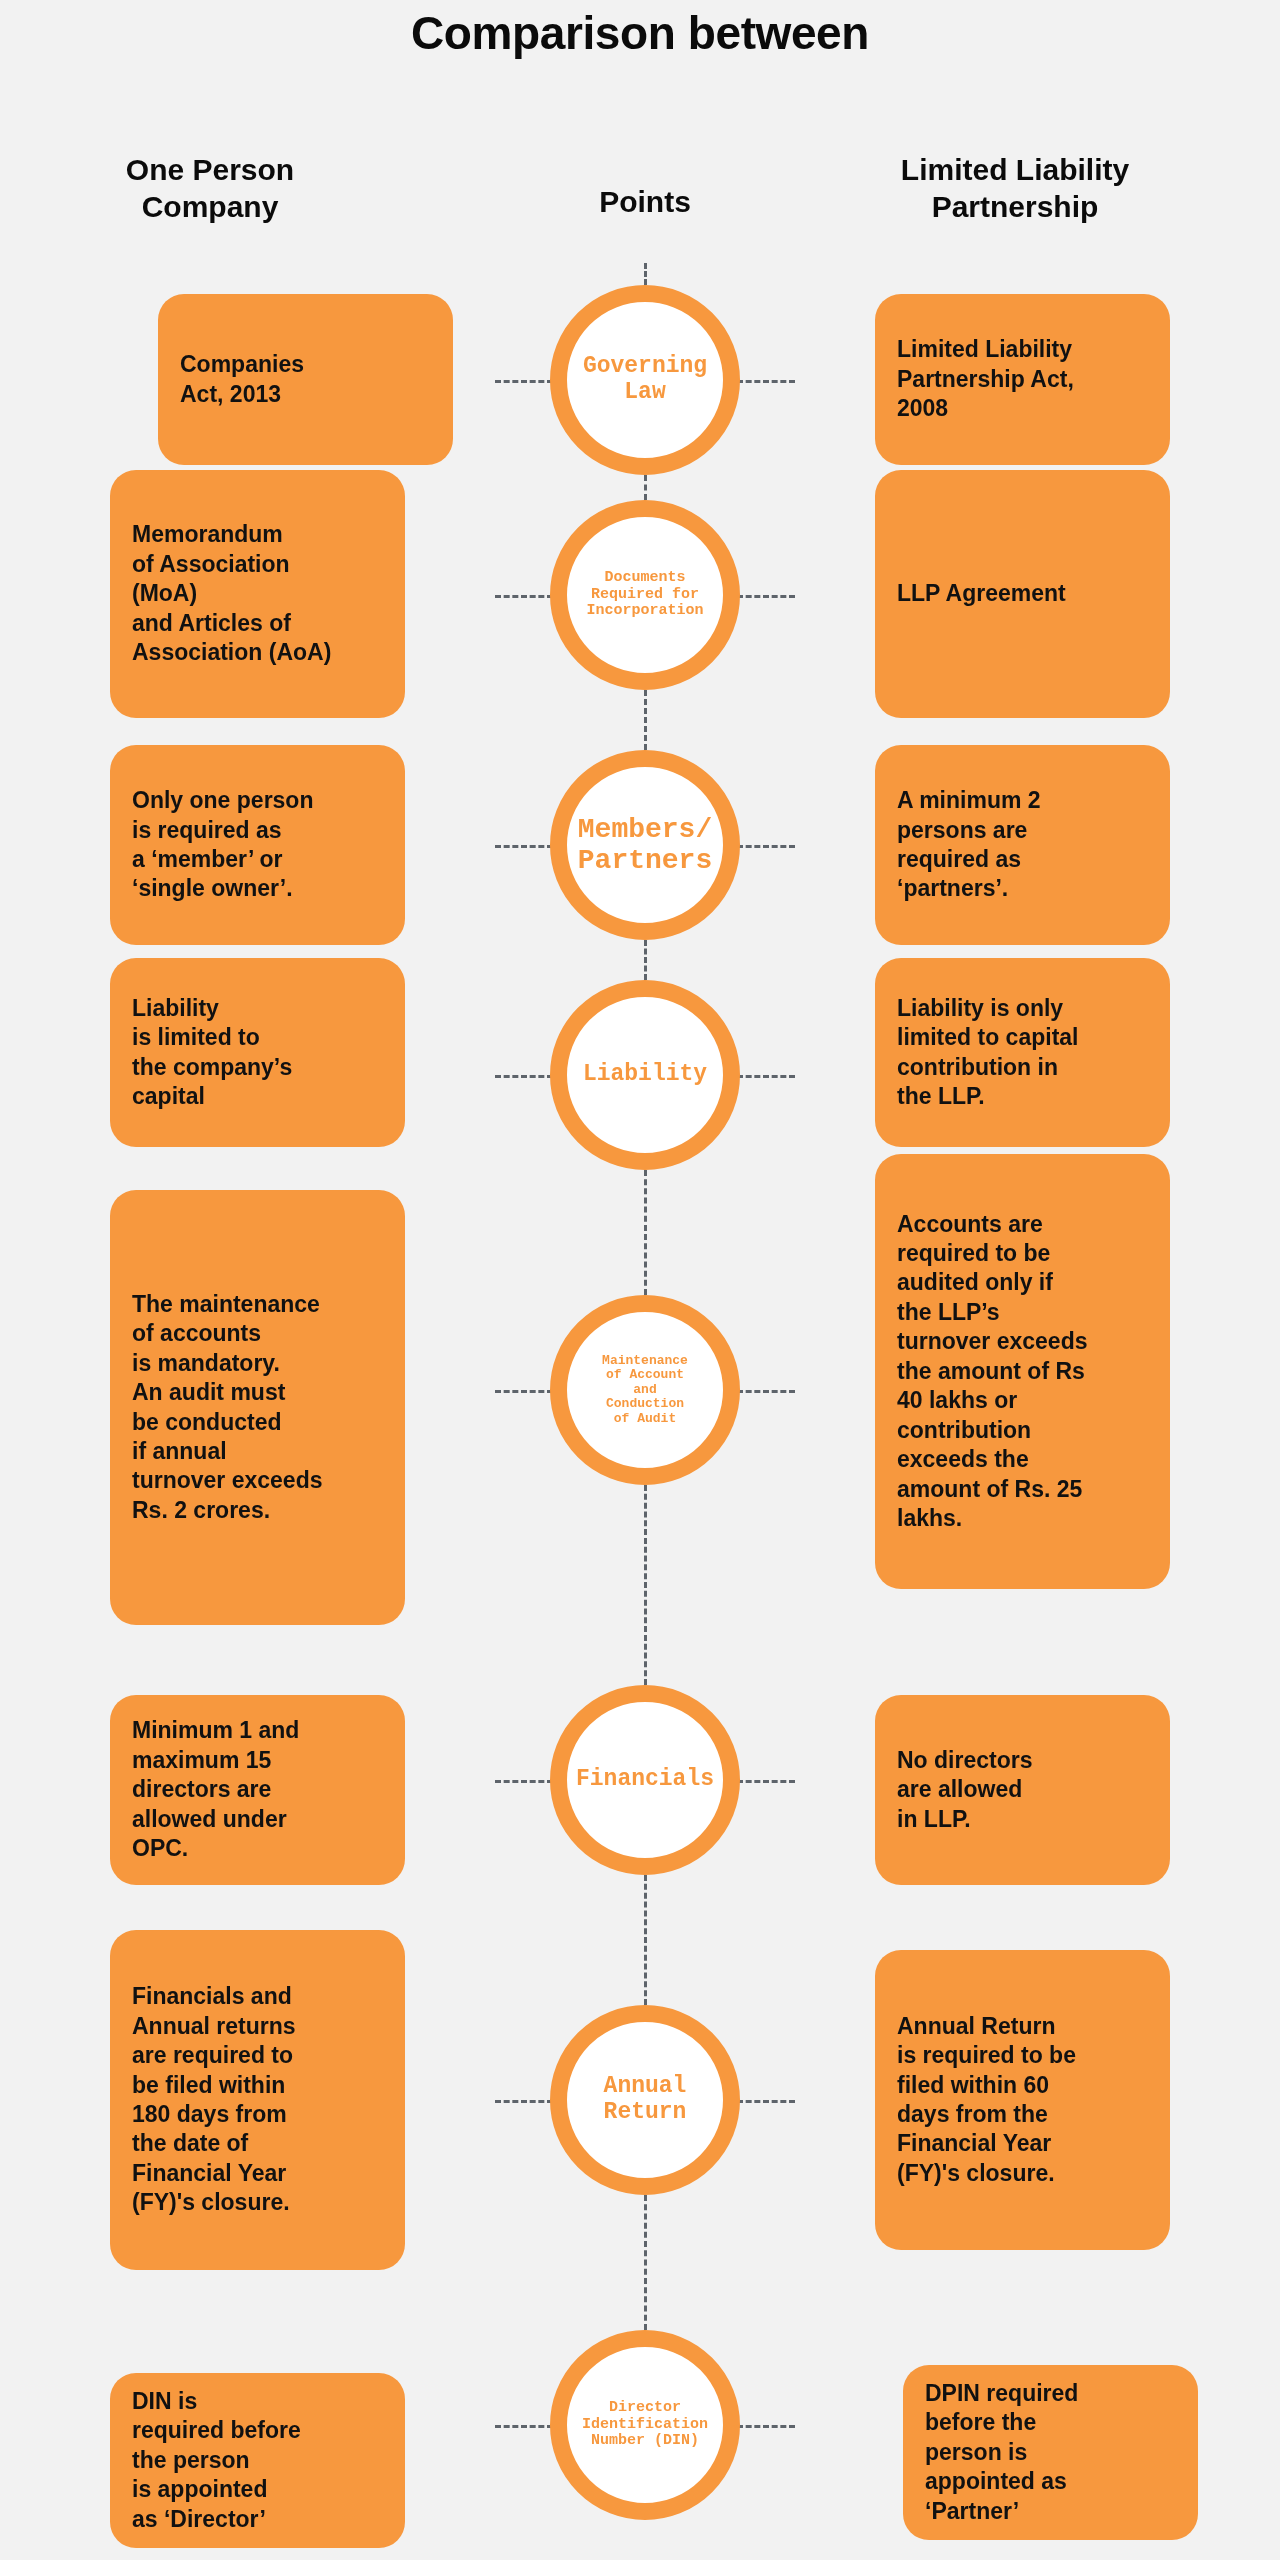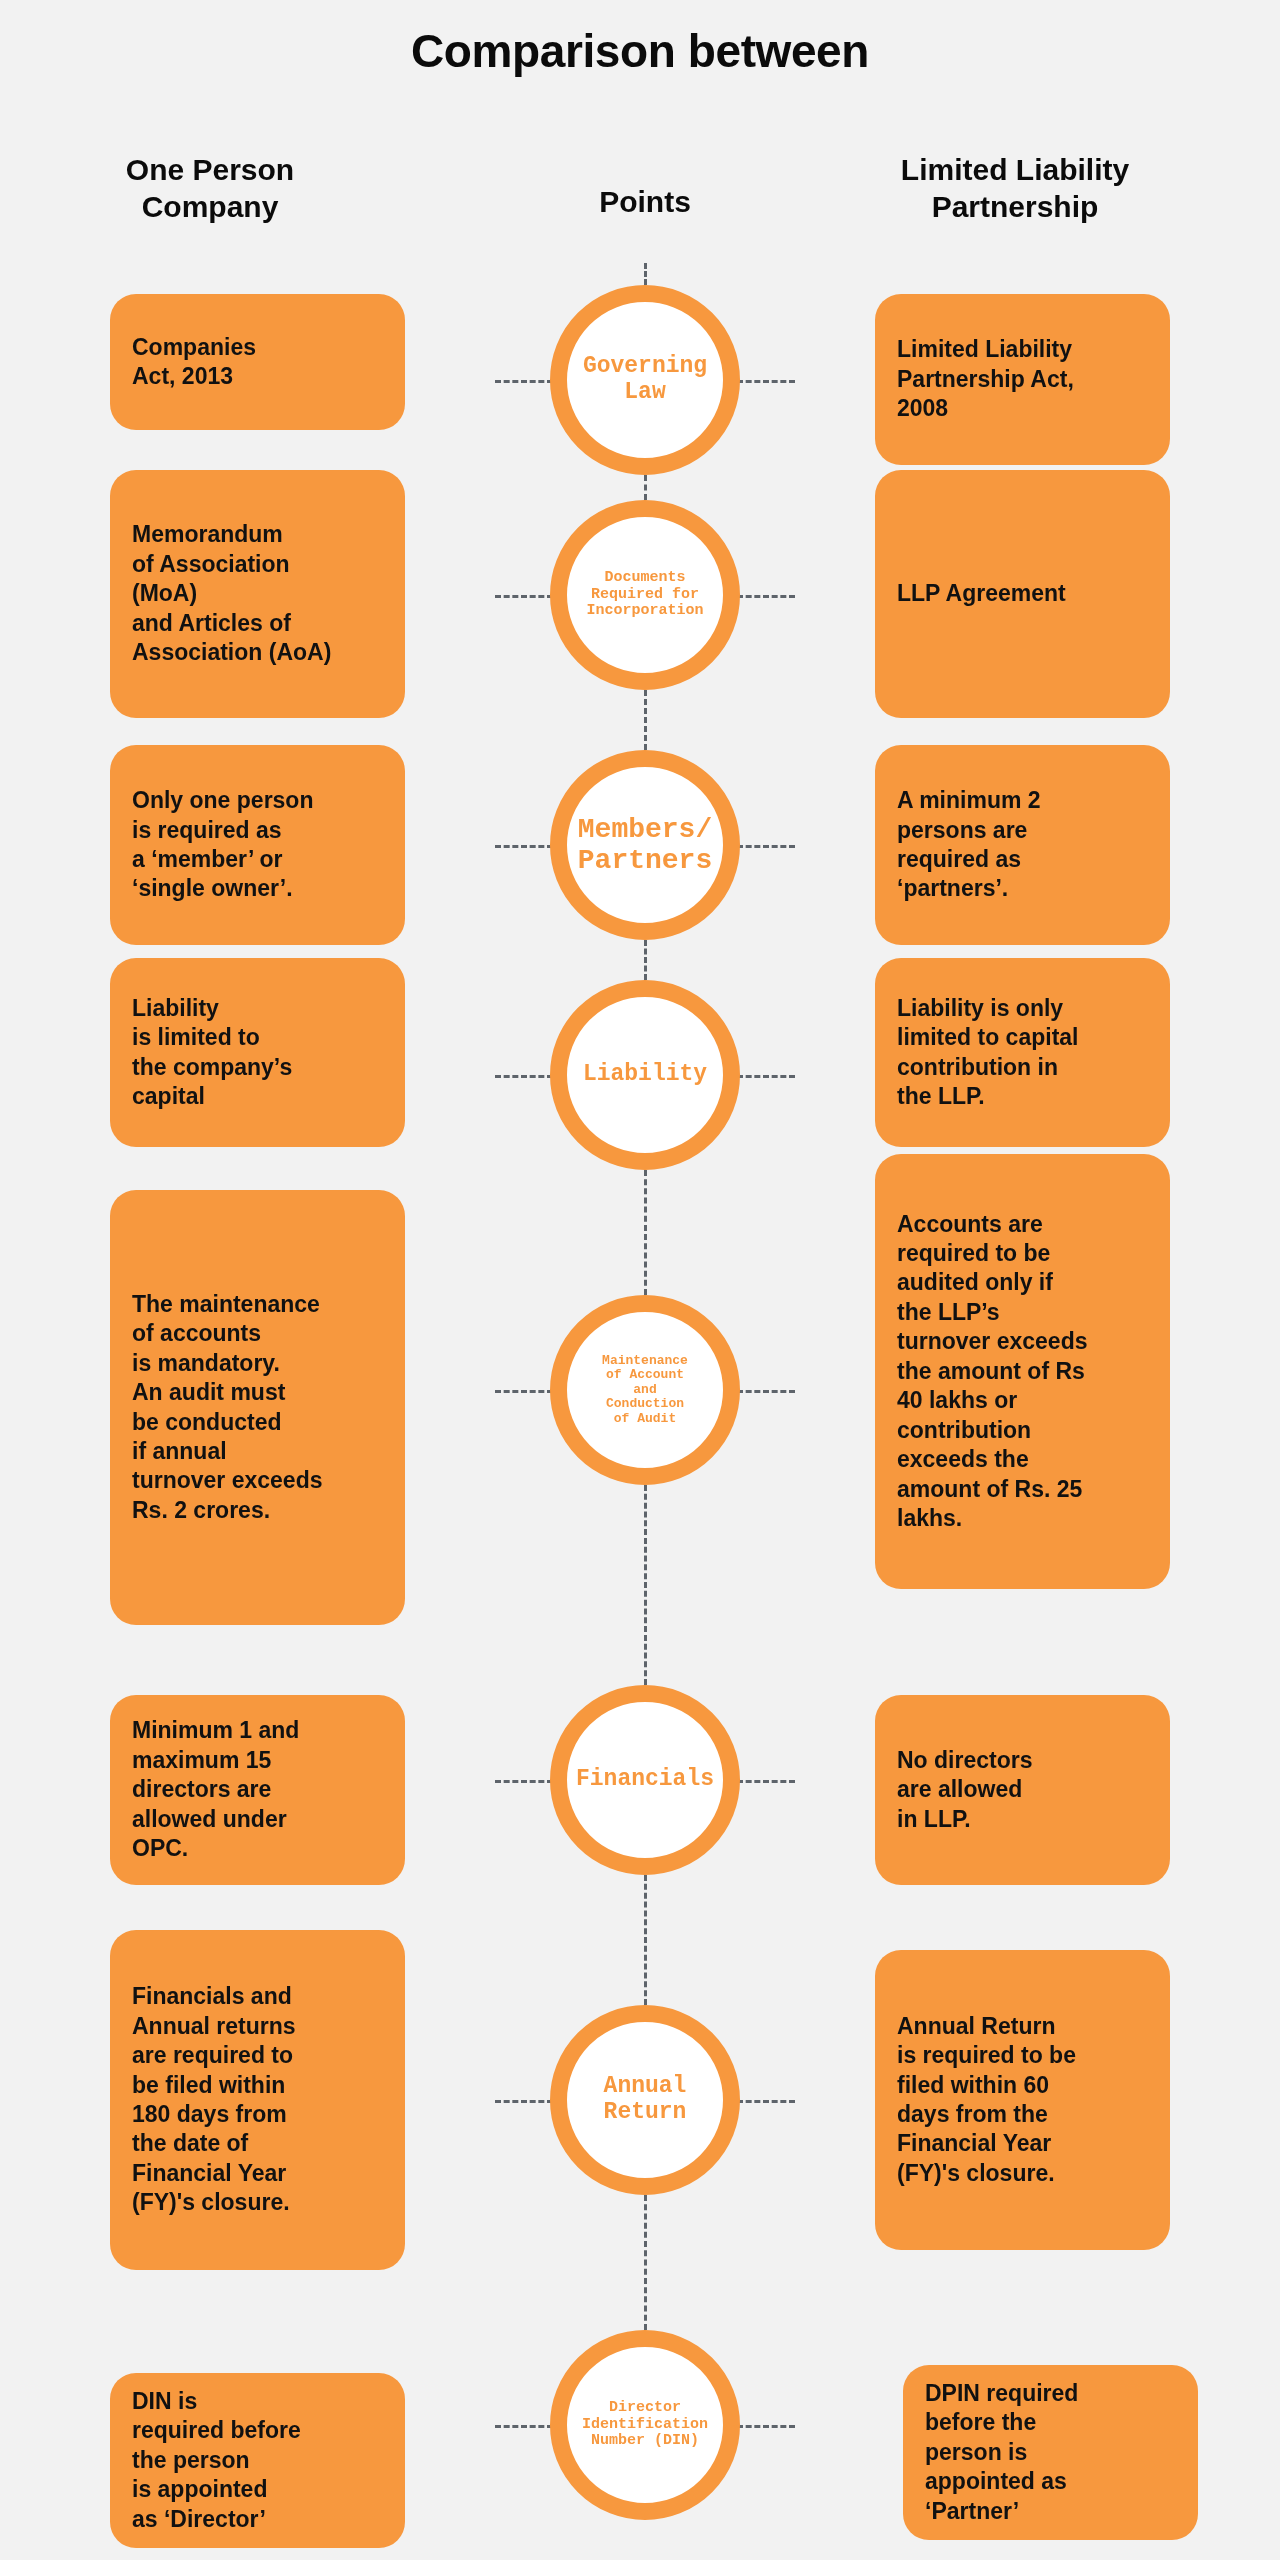--- a/index.html
+++ b/index.html
@@ -26,21 +26,20 @@
     left: 0;
     width: 1280px;
     text-align: center;
   }
   .title-line {
     font-size: 46px;
     font-weight: 800;
     color: #0b0b0b;
     line-height: 1.12;
     letter-spacing: -0.4px;
-    margin-top: 18px;
   }
 
   .col-heading {
     position: absolute;
     font-size: 30px;
     font-weight: 800;
     color: #0b0b0b;
     line-height: 1.22;
     text-align: center;
   }
@@ -130,21 +129,21 @@
       <div class="dash-v" style="top: 475px; height: 25px;"></div>
       <div class="dash-v" style="top: 690px; height: 60px;"></div>
       <div class="dash-v" style="top: 940px; height: 40px;"></div>
       <div class="dash-v" style="top: 1170px; height: 125px;"></div>
       <div class="dash-v" style="top: 1485px; height: 200px;"></div>
       <div class="dash-v" style="top: 1875px; height: 130px;"></div>
       <div class="dash-v" style="top: 2195px; height: 135px;"></div>
       <div class="dash-v" style="top: 263px; height: 22px;"></div>
       <div class="dash-h l" style="top: 380px;"></div>
       <div class="dash-h r" style="top: 380px;"></div>
-      <div class="card left" style="top: 294px; height: 136px;">
+      <div class="card left" style="top: 294px; height: 171px; margin-left: 48px;">
         <span>Companies
 Act, 2013</span>
       </div>
       <div class="card right" style="top: 294px; height: 171px;">
         <span>Limited Liability
 Partnership Act,
 2008</span>
       </div>
       <div class="node" style="top: 285px;">
         <div class="node-label sz-lg">Governing

